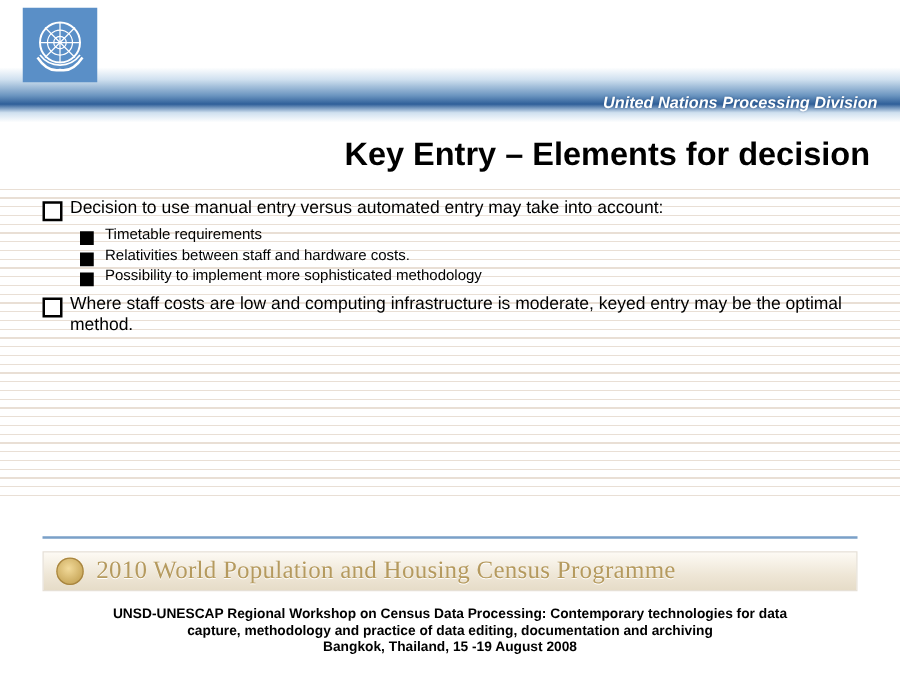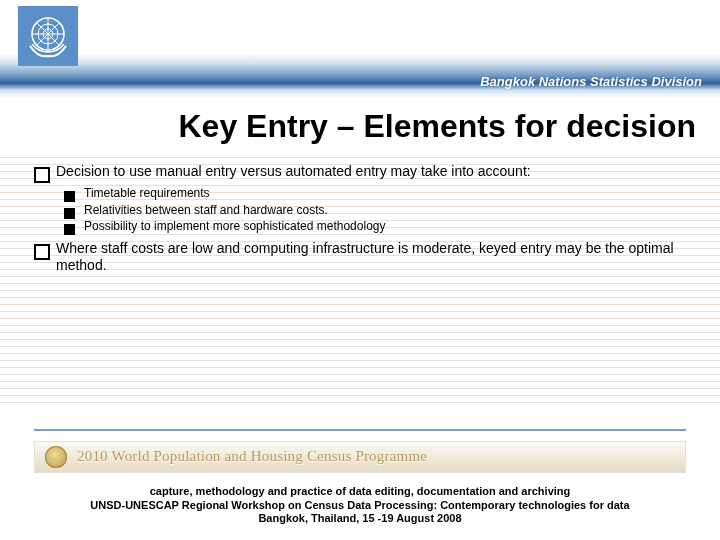--- a/index.html
+++ b/index.html
@@ -34,21 +34,21 @@
     color: #ffffff;
     font-weight: bold;
     font-style: italic;
     font-size: 13px;
     text-shadow: 0 0 2px rgba(0,40,90,.4);
     font-family: Verdana, sans-serif;
   }
 
   
   .title {
-    font-size: 32px;
+    font-size: 26px;
     font-weight: bold;
     color: #000;
     padding: 8px 24px 6px 0;
     text-align: right;
     margin-top: 2px;
   }
 
   
   .body {
     position: relative;
@@ -114,21 +114,21 @@
   }
   .prog-logo {
     width: 22px; height: 22px;
     border-radius: 50%;
     background: radial-gradient(circle at 45% 40%, #f2da9a, #c9a85b 70%, #8f6e2e);
     box-shadow: inset 0 0 0 1px #a88540;
     flex: 0 0 auto;
   }
   .prog-text {
     font-family: Georgia, 'Times New Roman', serif;
-    font-size: 15px;
+    font-size: 20px;
     color: #b59a5e;
     letter-spacing: .2px;
     white-space: nowrap;
     text-shadow: 0 1px 0 #fff;
   }
   .workshop {
     margin-top: 12px;
     text-align: center;
     font-size: 11px;
     font-weight: bold;
@@ -151,21 +151,21 @@
         <circle cx="30" cy="28" r="10" fill="none" stroke="#fff" stroke-width="1"></circle>
         <circle cx="30" cy="28" r="5" fill="none" stroke="#fff" stroke-width="1"></circle>
         <line x1="30" y1="12" x2="30" y2="44" stroke="#fff" stroke-width="1"></line>
         <line x1="14" y1="28" x2="46" y2="28" stroke="#fff" stroke-width="1"></line>
         <line x1="18" y1="16" x2="42" y2="40" stroke="#fff" stroke-width="1"></line>
         <line x1="42" y1="16" x2="18" y2="40" stroke="#fff" stroke-width="1"></line>
         <path d="M12 40 Q20 52 30 50 Q40 52 48 40" fill="none" stroke="#fff" stroke-width="2"></path>
         <path d="M14 38 Q20 46 30 46 Q40 46 46 38" fill="none" stroke="#fff" stroke-width="1.4"></path>
       </svg>
     </div>
-    <div class="division-label">Bangkok Nations Statistics Division</div>
+    <div class="division-label">United Nations Processing Division</div>
   </div>
 
   <div class="title">Key Entry – Elements for decision</div>
 
   <div class="body">
     <div class="bullet-l1">Decision to use manual entry versus automated entry may take into account:</div>
     <div class="sub-block">
       <div class="bullet-l2">Timetable requirements</div>
       <div class="bullet-l2">Relativities between staff and hardware costs.</div>
       <div class="bullet-l2">Possibility to implement more sophisticated methodology</div>
@@ -173,19 +173,19 @@
     <div class="bullet-l1">Where staff costs are low and computing infrastructure is moderate, keyed entry may be the optimal method.</div>
   </div>
 
   <div class="footer">
     <div class="hr"></div>
     <div class="prog-banner">
       <div class="prog-logo"></div>
       <div class="prog-text">2010 World Population and Housing Census Programme</div>
     </div>
     <div class="workshop">
+      <div>UNSD-UNESCAP Regional Workshop on Census Data Processing: Contemporary technologies for data</div>
       <div>capture, methodology and practice of data editing, documentation and archiving</div>
-      <div>UNSD-UNESCAP Regional Workshop on Census Data Processing: Contemporary technologies for data</div>
       <div>Bangkok, Thailand, 15 -19 August 2008</div>
     </div>
   </div>
 
 </div>
 
 </body></html>

